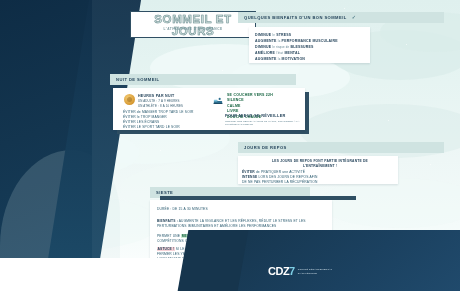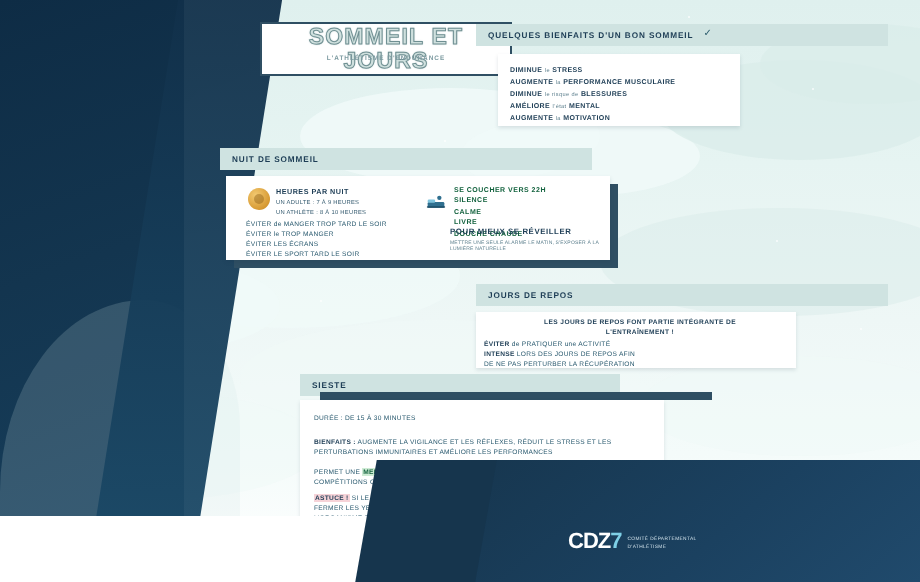--- a/index.html
+++ b/index.html
@@ -129,21 +129,21 @@
     background:#16354d;transform:skewX(-10deg);
   }
   .footer-light{
     position:absolute;left:0;top:258px;width:240px;height:33px;
     background:#ffffff;
   }
   .logo{
     position:absolute;left:268px;top:266px;display:flex;align-items:center;gap:3px;
   }
   .logo .mark{
-    font-size:11px;font-weight:bold;color:#ffffff;letter-spacing:-.5px;line-height:11px;margin-left:16px;
+    font-size:11px;font-weight:bold;color:#ffffff;letter-spacing:-.5px;line-height:11px;
   }
   .logo .mark .z{color:#7fd0e6;}
   .logo .words{font-size:2.4px;line-height:3.2px;color:#cfe0ea;letter-spacing:.2px;}
   .pagenum{position:absolute;right:8px;bottom:4px;font-size:3.4px;color:#9fc0d2;}
 </style>
 </head>
 <body>
 
 <div class="poster">
 

